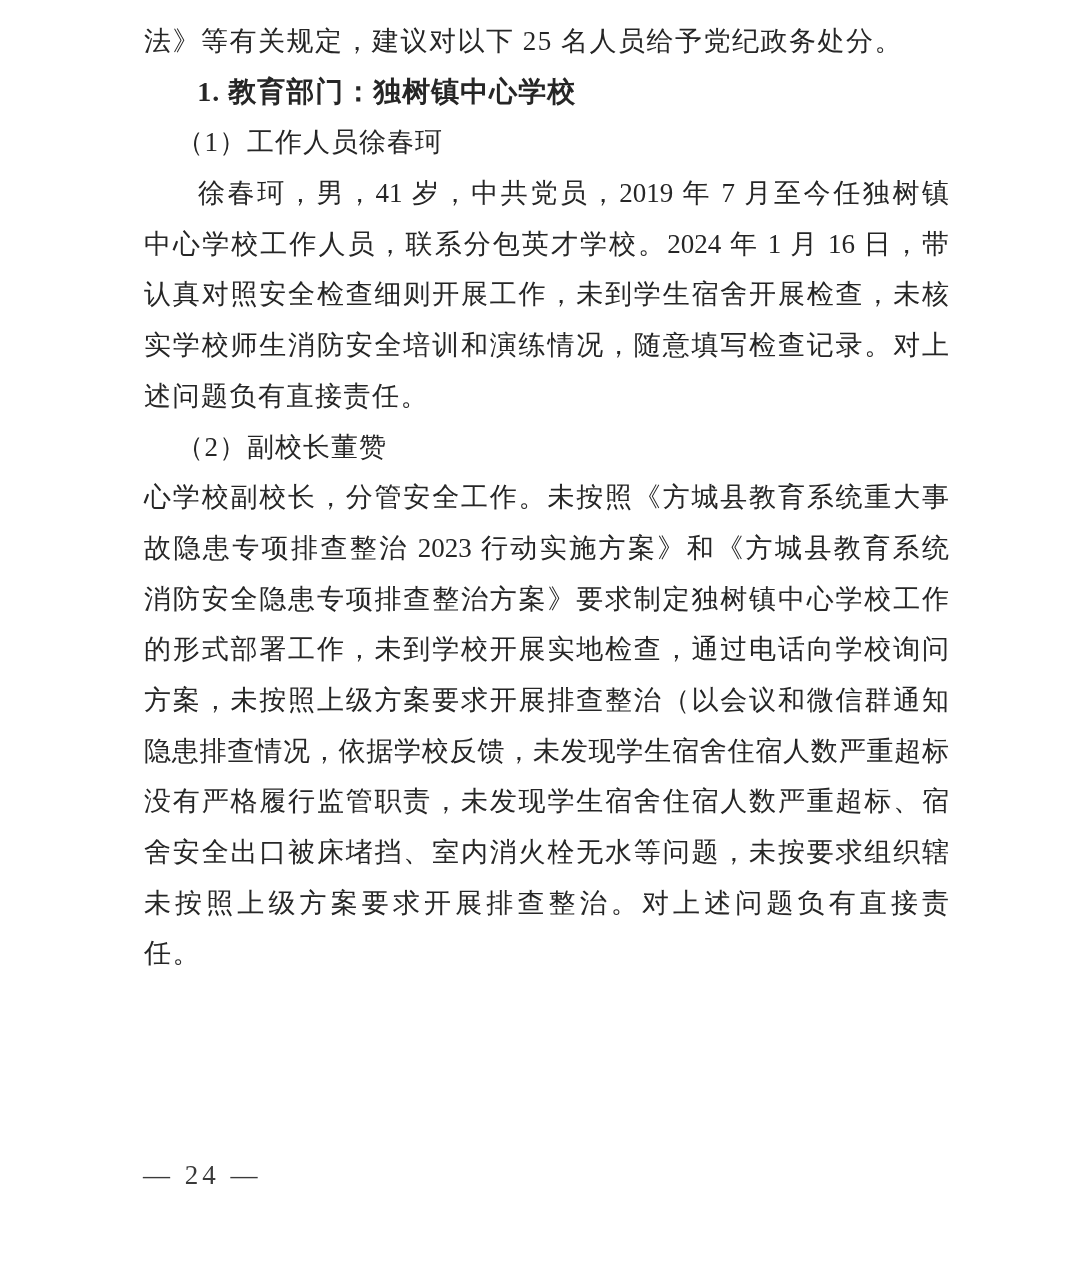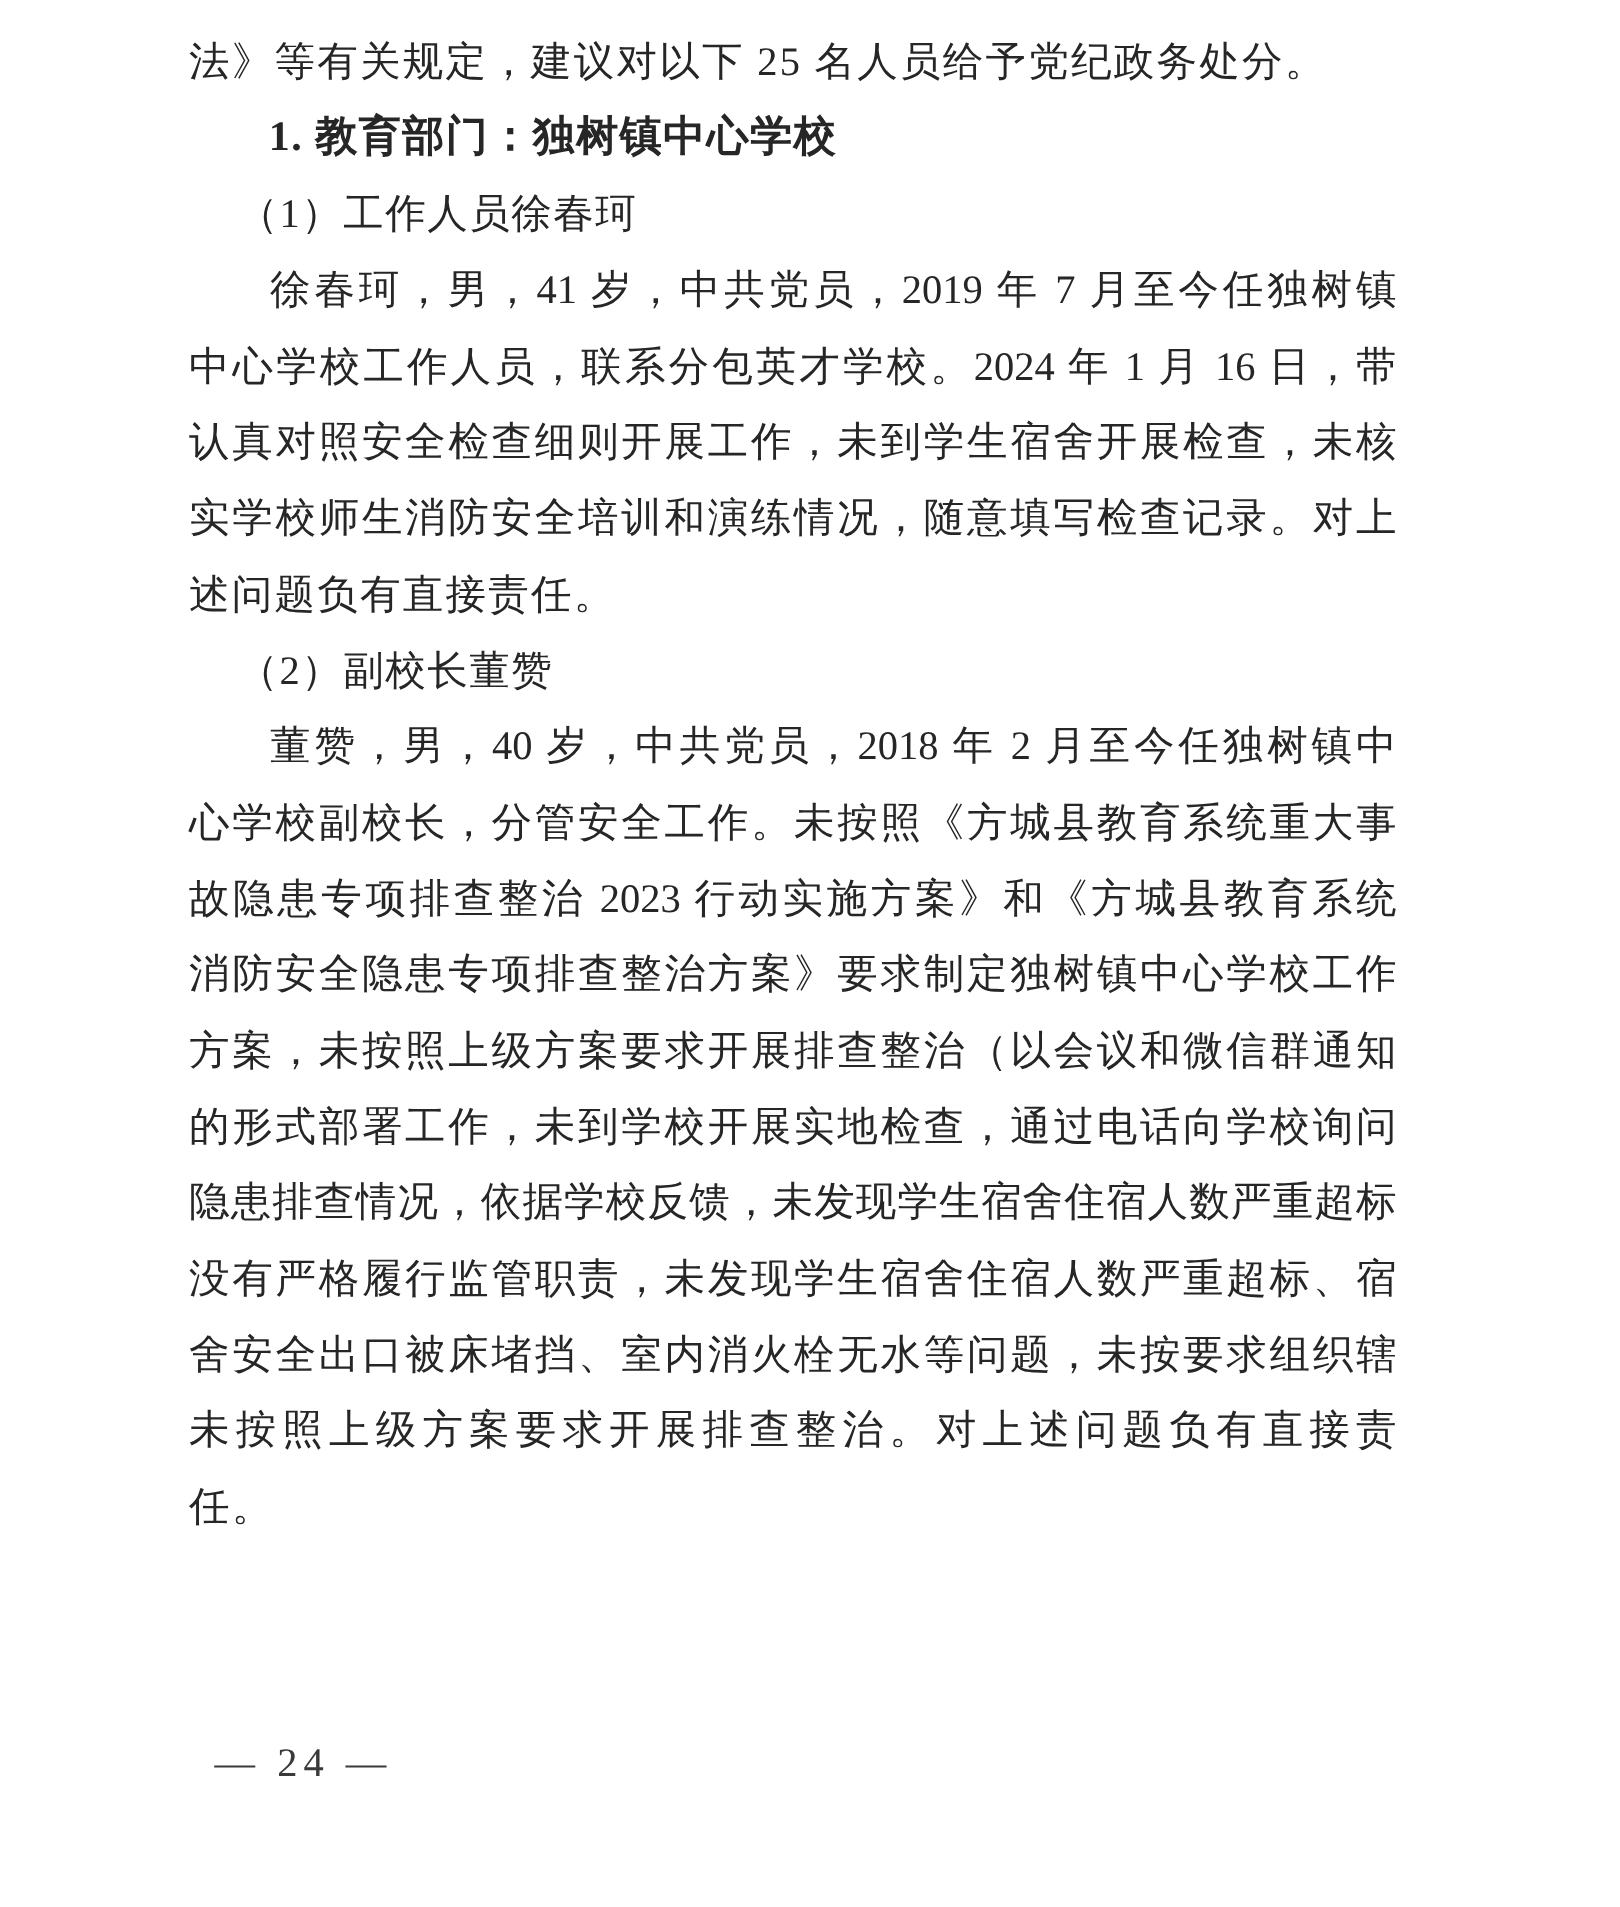--- a/index.html
+++ b/index.html
@@ -10,21 +10,21 @@
   .page {
     position: relative;
     width: 1080px;
     height: 1271px;
     background: #ffffff;
     overflow: hidden;
     font-family: "Liberation Serif", "DejaVu Serif", serif;
   }
   .doc {
     position: absolute;
-    left: 126px;
+    left: 144px;
     top: 16px;
     width: 805px;
   }
   .line {
     height: 50.7px;
     line-height: 50.7px;
     font-size: 27px;
     color: #262626;
     text-align: justify;
     text-align-last: left;
@@ -74,26 +74,25 @@
   <div class="doc">
       <div class="line flush">法》等有关规定，建议对以下 25 名人员给予党纪政务处分。</div>
       <div class="line heading">1. 教育部门：独树镇中心学校</div>
       <div class="line subheading">（1）工作人员徐春珂</div>
       <div class="line indent fill">徐春珂，男，41 岁，中共党员，2019 年 7 月至今任独树镇</div>
       <div class="line flush fill">中心学校工作人员，联系分包英才学校。2024 年 1 月 16 日，带</div>
       <div class="line flush fill">认真对照安全检查细则开展工作，未到学生宿舍开展检查，未核</div>
       <div class="line flush fill">实学校师生消防安全培训和演练情况，随意填写检查记录。对上</div>
       <div class="line flush">述问题负有直接责任。</div>
       <div class="line subheading">（2）副校长董赞</div>
-      <div class="line indent fill">董赞，男，40 岁，中共党员，2018 年 2 月至今任独树镇中</div>
       <div class="line flush fill">心学校副校长，分管安全工作。未按照《方城县教育系统重大事</div>
       <div class="line flush fill">故隐患专项排查整治 2023 行动实施方案》和《方城县教育系统</div>
       <div class="line flush fill">消防安全隐患专项排查整治方案》要求制定独树镇中心学校工作</div>
+      <div class="line flush fill">的形式部署工作，未到学校开展实地检查，通过电话向学校询问</div>
       <div class="line flush fill">方案，未按照上级方案要求开展排查整治（以会议和微信群通知</div>
-      <div class="line flush fill">的形式部署工作，未到学校开展实地检查，通过电话向学校询问</div>
       <div class="line flush fill">隐患排查情况，依据学校反馈，未发现学生宿舍住宿人数严重超标</div>
       <div class="line flush fill">没有严格履行监管职责，未发现学生宿舍住宿人数严重超标、宿</div>
       <div class="line flush fill">舍安全出口被床堵挡、室内消火栓无水等问题，未按要求组织辖</div>
       <div class="line flush fill">未按照上级方案要求开展排查整治。对上述问题负有直接责</div>
       <div class="line flush">任。</div>
     </div>
   <div class="footer">
     <span class="page-number">— 24 —</span>
   </div>
 </div>

